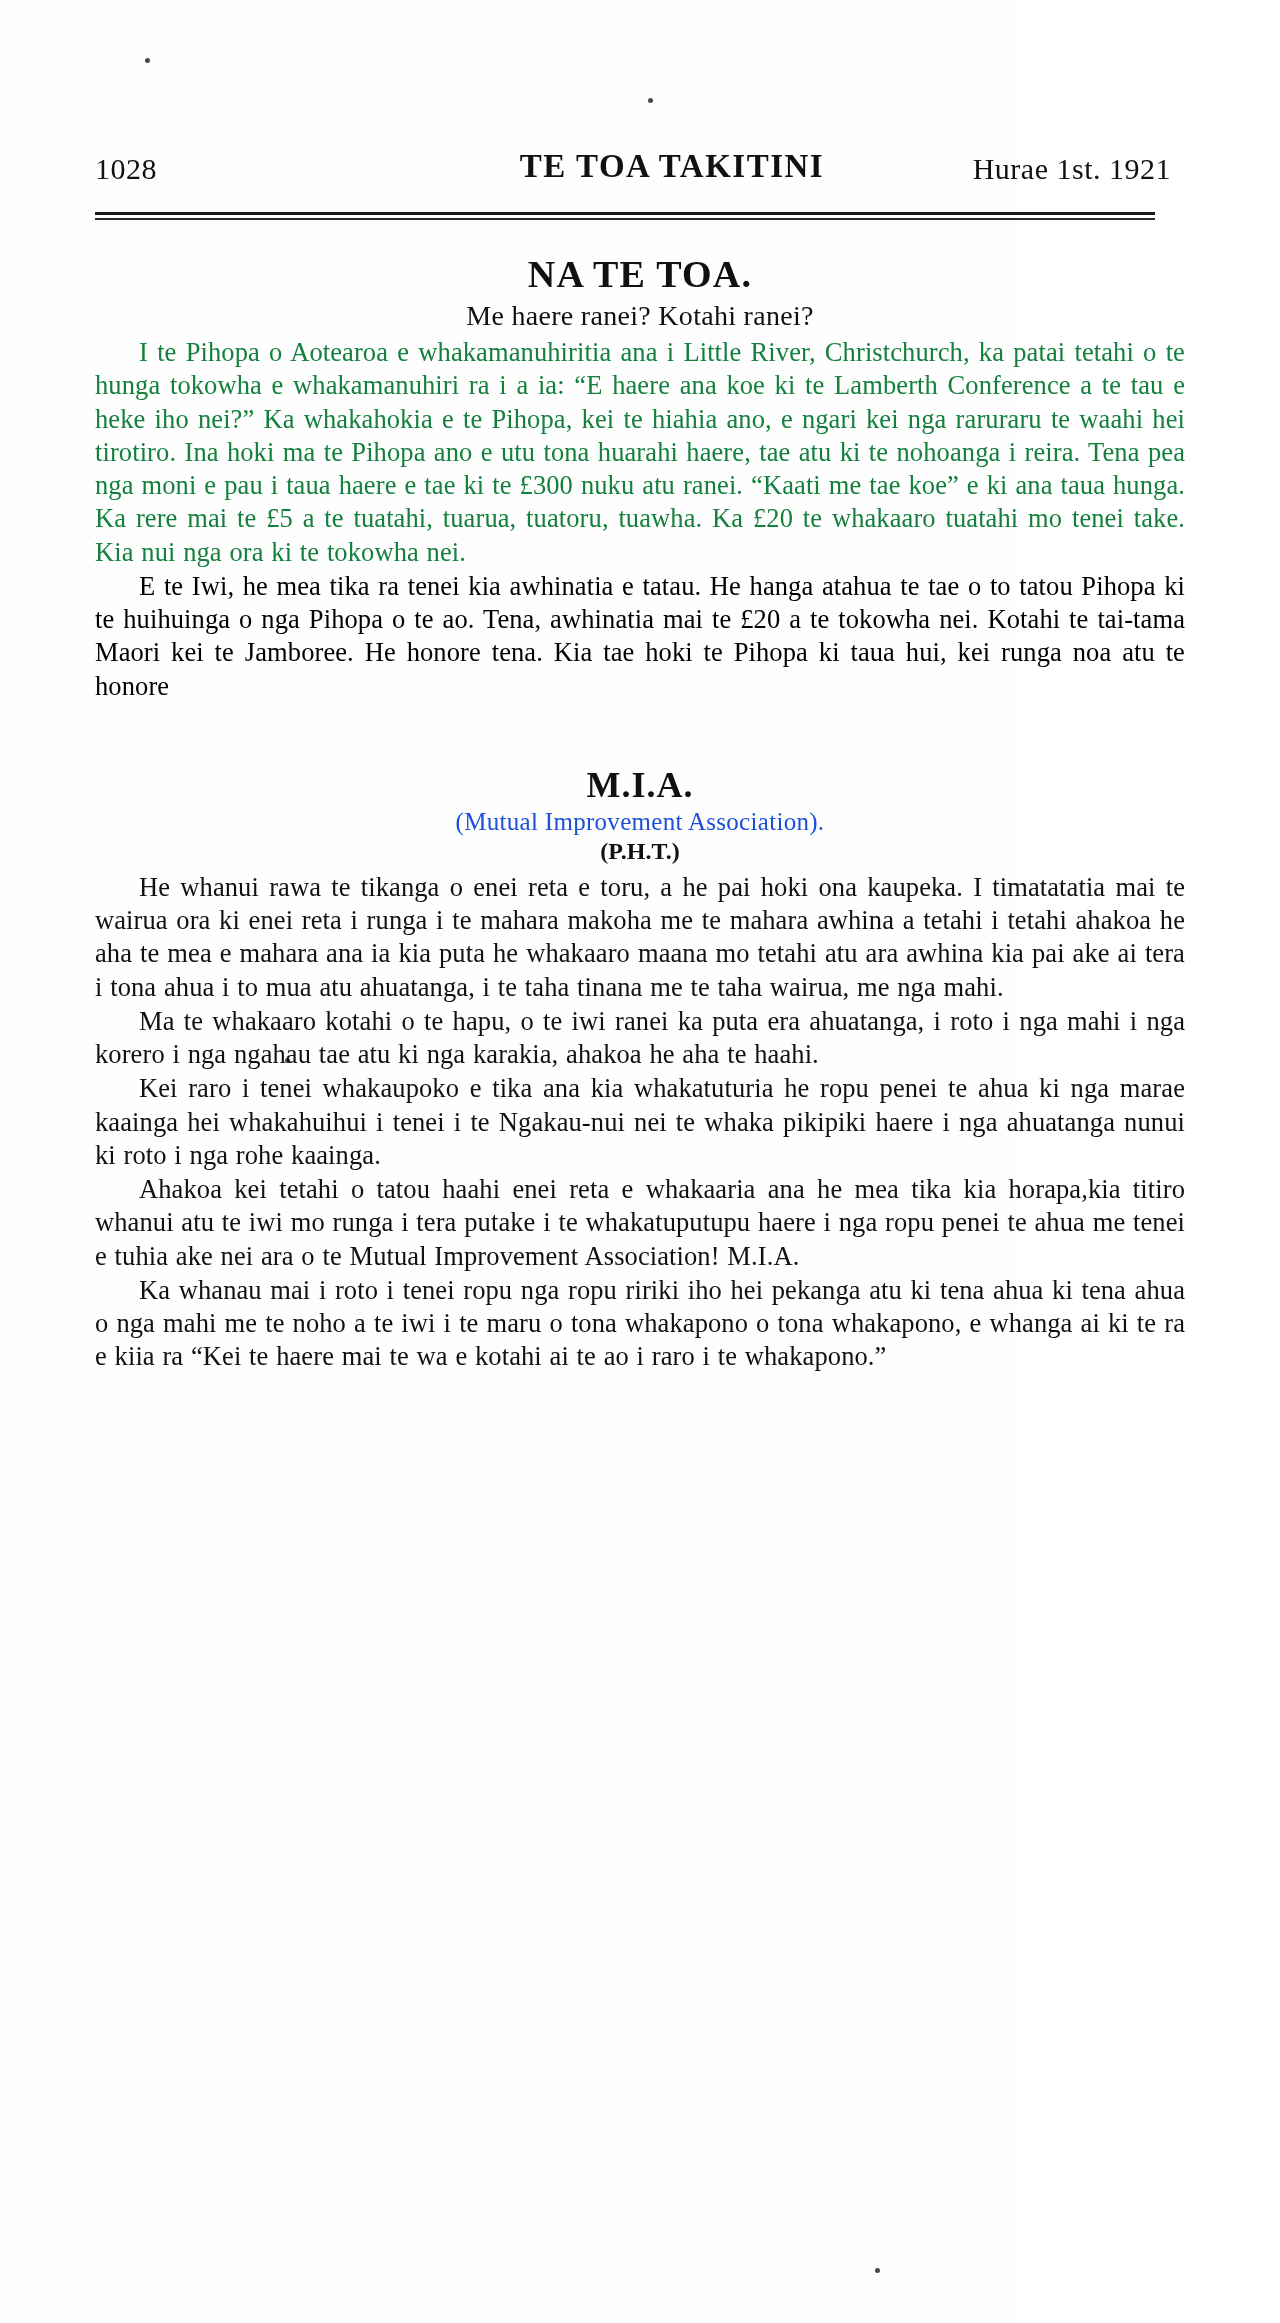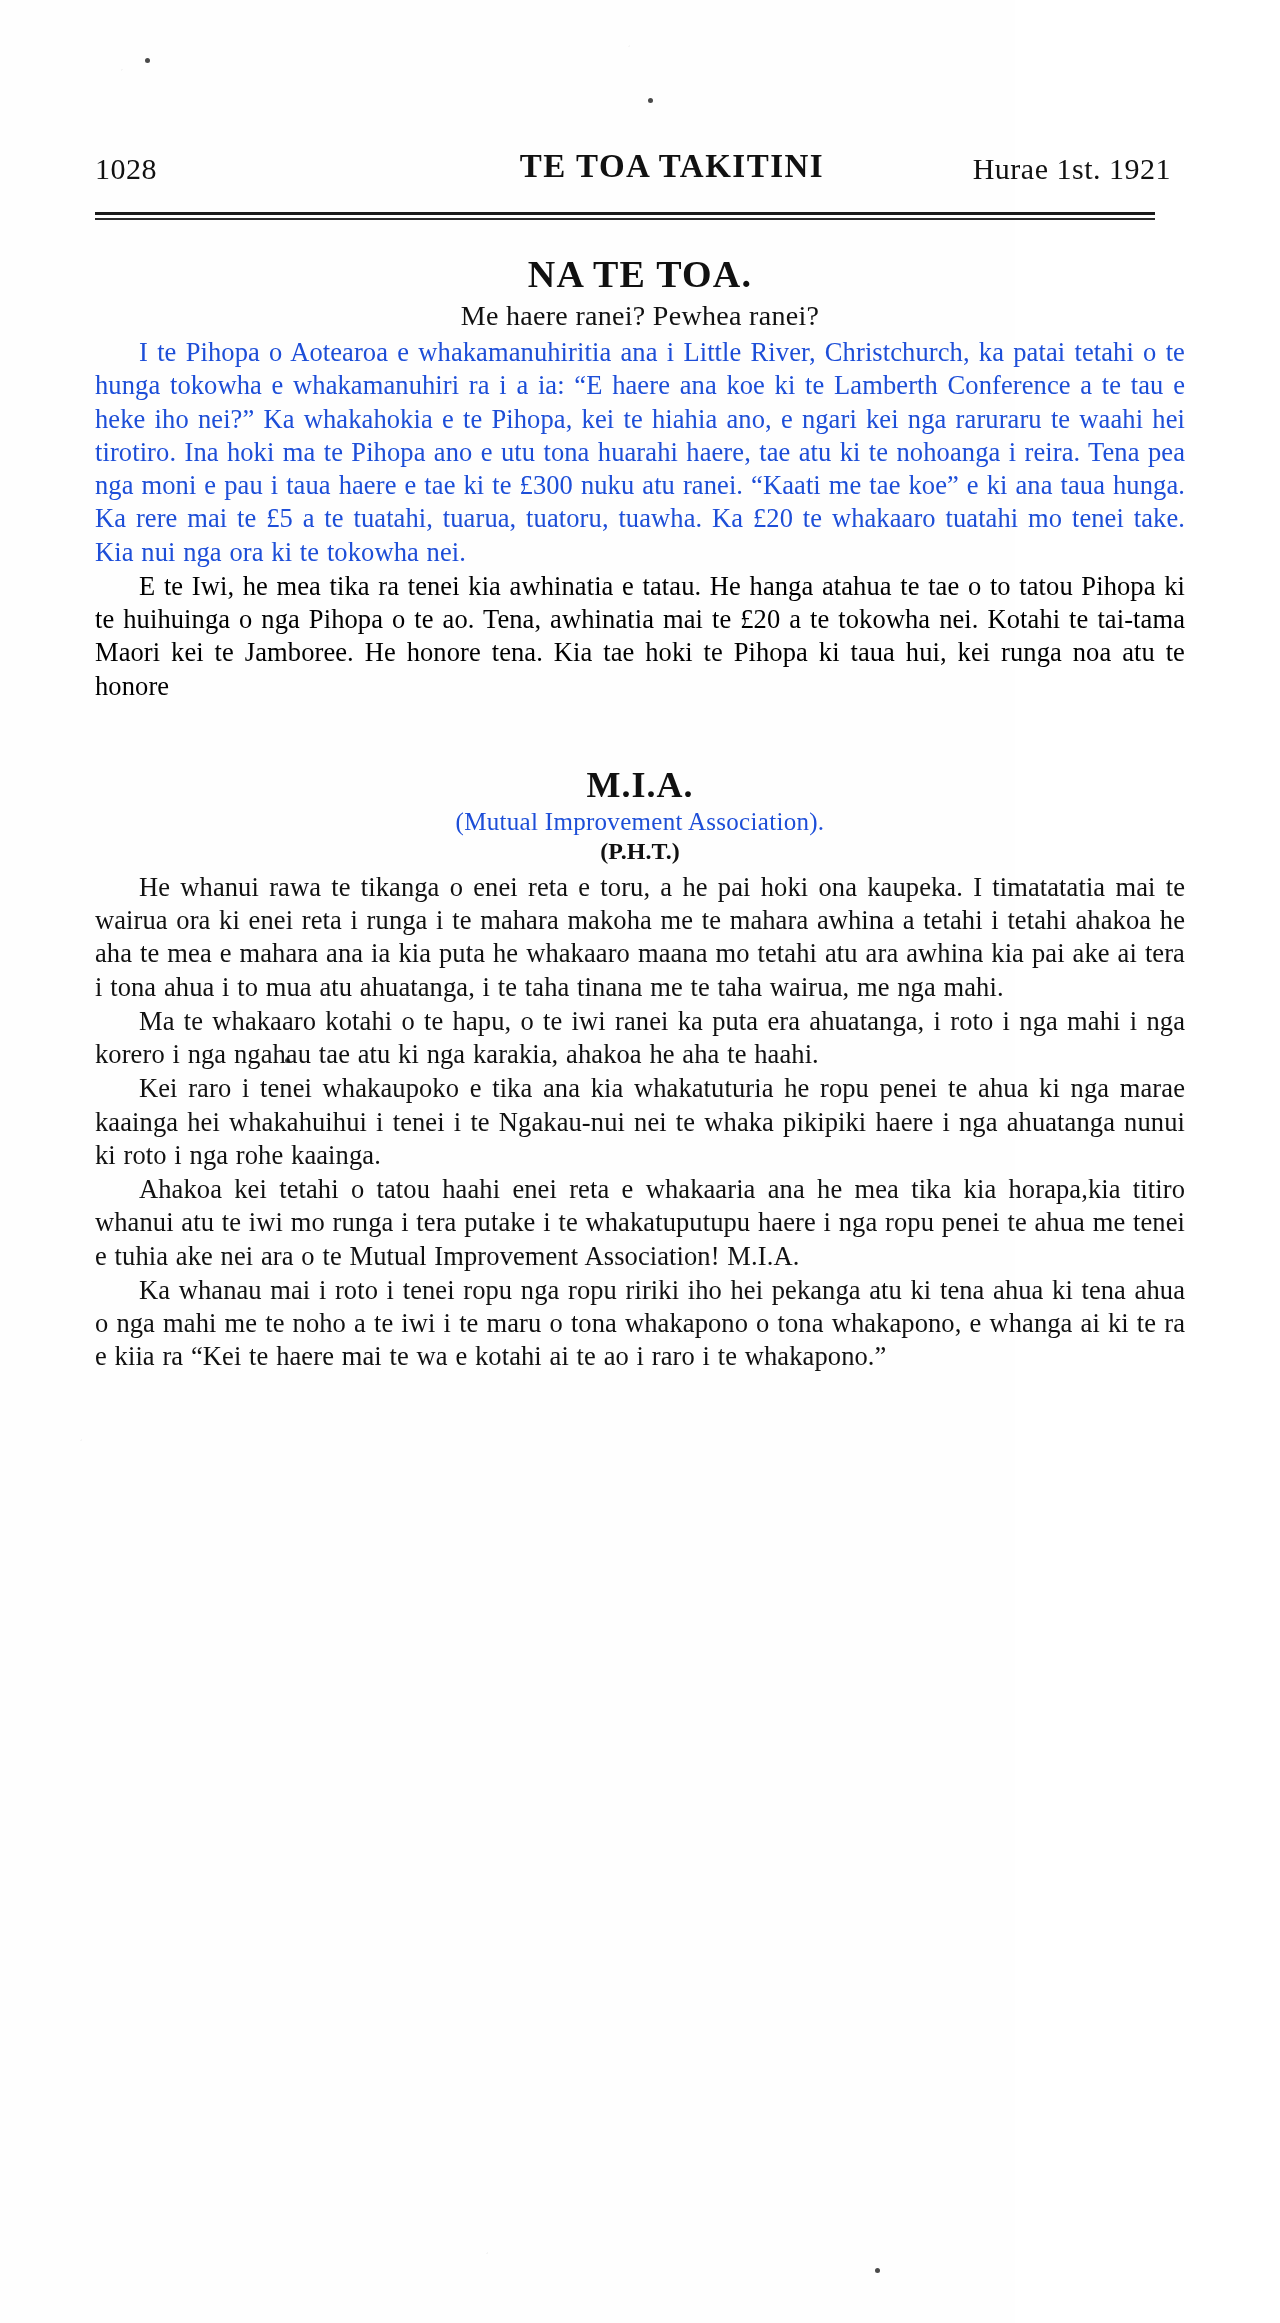--- a/index.html
+++ b/index.html
@@ -133,21 +133,21 @@
     margin: 0 0 1px 0;
     font-size: 26.5px;
     line-height: 1.255;
     text-align: justify;
     text-indent: 44px;
     letter-spacing: 0.1px;
     word-spacing: 1px;
   }
 
   
-  .fade-1 { color: #1d4ed8; }
+  .fade-1 { color: #15803d; }
   .fade-2 { color: #000000; }
 
   .spacer-md { height: 26px; }
 
   .dot-mark {
     position: absolute;
     width: 5px; height: 5px;
     background: #4a4a4a;
     border-radius: 50%;
   }
@@ -168,21 +168,21 @@
       <div class="folio">1028</div>
       <div class="journal">TE TOA TAKITINI</div>
       <div class="issue">Hurae 1st. 1921</div>
     </div>
     <div class="rule-double">
       <div class="r1"></div>
       <div class="r2"></div>
     </div>
 
     <h1 class="section-title">NA TE TOA.</h1>
-    <div class="subtitle">Me haere ranei?  Pewhea ranei?</div>
+    <div class="subtitle">Me haere ranei?  Kotahi ranei?</div>
 
     <p class="para fade-1">I te Pihopa o Aotearoa e whakamanuhiritia ana i Little River, Christchurch, ka patai tetahi o te hunga tokowha e whakamanuhiri ra i a ia: “E haere ana koe ki te Lamberth Conference a te tau e heke iho nei?” Ka whakahokia e te Pihopa, kei te hiahia ano, e ngari kei nga raruraru te waahi hei tirotiro. Ina hoki ma te Pihopa ano e utu tona huarahi haere, tae atu ki te nohoanga i reira. Tena pea nga moni e pau i taua haere e tae ki te £300 nuku atu ranei. “Kaati me tae koe” e ki ana taua hunga. Ka rere mai te £5 a te tuatahi, tuarua, tuatoru, tuawha. Ka £20 te whakaaro tuatahi mo tenei take. Kia nui nga ora ki te tokowha nei.</p>
     <p class="para fade-2">E te Iwi, he mea tika ra tenei kia awhinatia e tatau. He hanga atahua te tae o to tatou Pihopa ki te huihuinga o nga Pihopa o te ao. Tena, awhinatia mai te £20 a te tokowha nei. Kotahi te tai-tama Maori kei te Jamboree. He honore tena. Kia tae hoki te Pihopa ki taua hui, kei runga noa atu te honore</p>
 
     <div class="spacer-md"></div>
 
     <h2 class="section-title-2">M.I.A.</h2>
     <div class="subtitle-small">(Mutual Improvement Association).</div>
     <div class="subtitle-tiny">(P.H.T.)</div>
 

